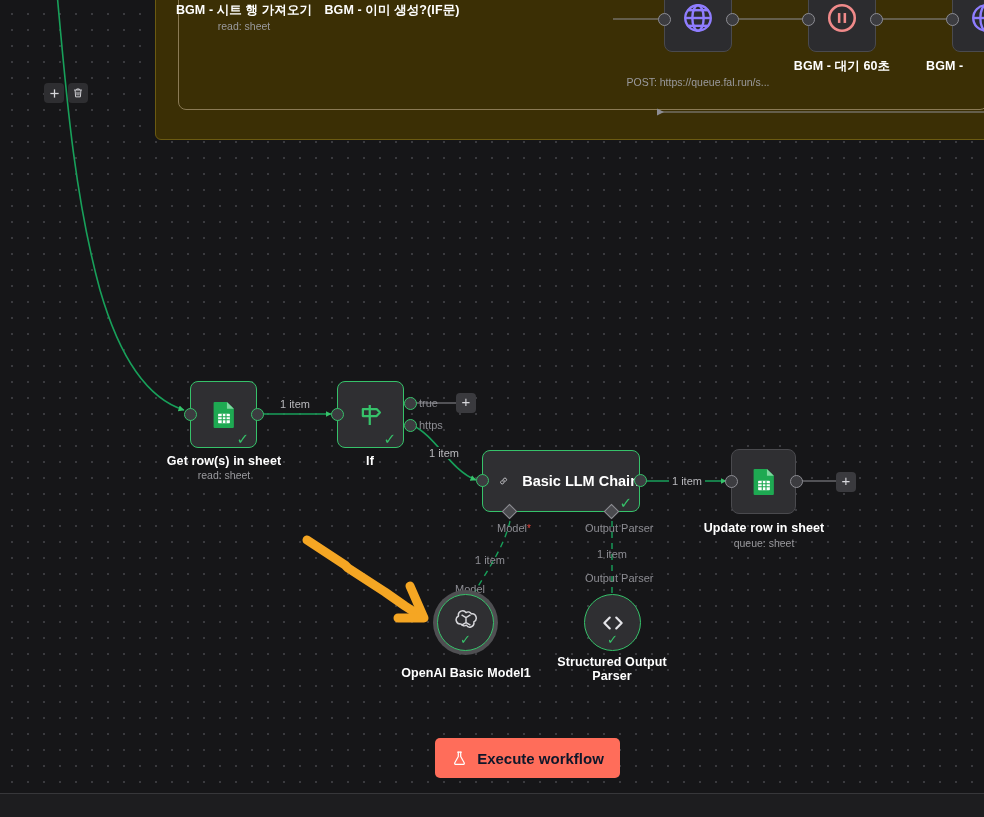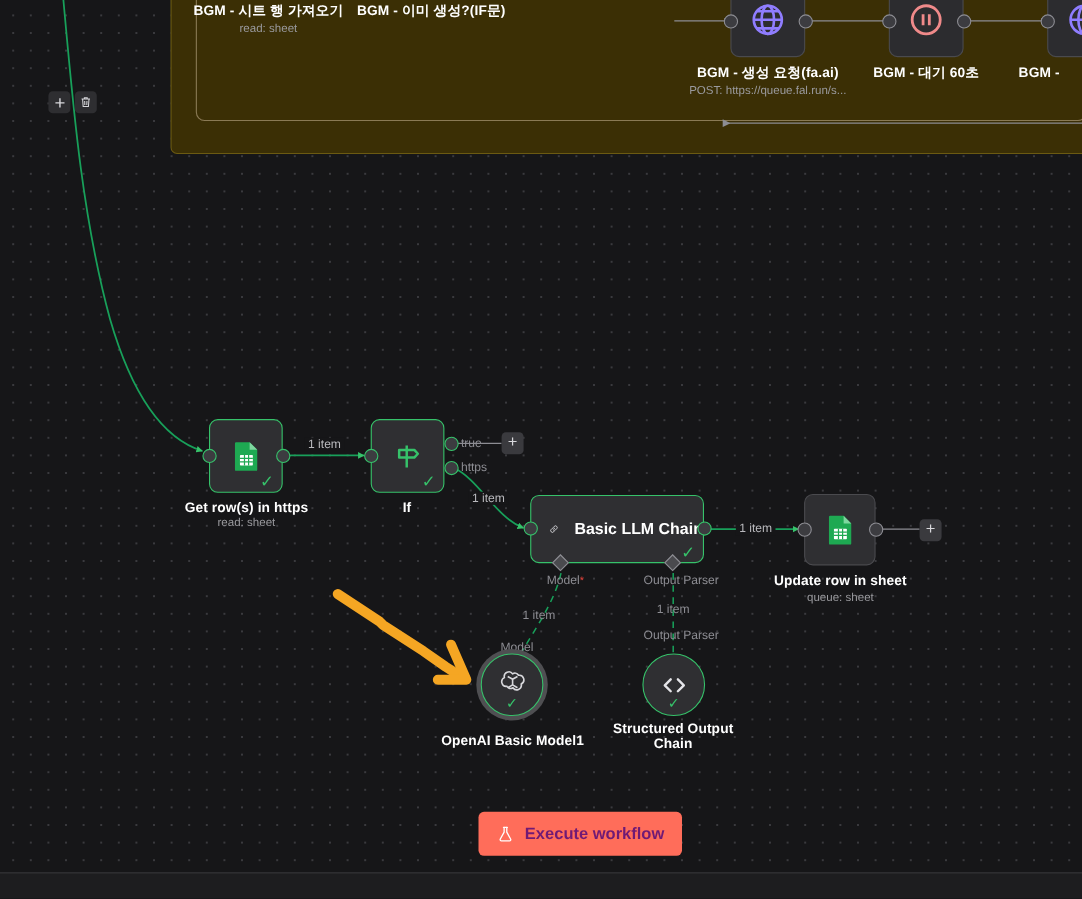--- a/index.html
+++ b/index.html
@@ -211,21 +211,21 @@
     padding: 0 3px;
   }
   .elabel.plain { background: transparent; }
   .elabel.dim { color: #8d8d93; }
   .req { color: #e8453c; font-size: 10px; }
 
   
   .exec-btn {
     position: absolute;
     background: #ff6d5a;
-    color: #701a75;
+    color: #0f172a;
     border: none;
     border-radius: 5px;
     font-family: inherit;
     font-size: 15px;
     font-weight: bold;
     display: flex;
     align-items: center;
     justify-content: center;
     gap: 9px;
     cursor: pointer;
@@ -282,21 +282,20 @@
 
     <div class="node" style="left:664px; top:-16px; width:68px; height:68px; background:#2c2c2f; border-color:#4a4a4e;">
       <svg class="icon-svg" width="34" height="34" viewBox="0 0 24 24" fill="none" stroke="#8f7dff" stroke-width="1.7">
         <circle cx="12" cy="12" r="9"></circle>
         <ellipse cx="12" cy="12" rx="4" ry="9"></ellipse>
         <line x1="3" y1="12" x2="21" y2="12"></line>
         <line x1="4.6" y1="6.5" x2="19.4" y2="6.5"></line>
         <line x1="4.6" y1="17.5" x2="19.4" y2="17.5"></line>
       </svg>
     </div>
-    <div class="node-title" style="left:578px; top:59px; width:240px;">BGM - 생성 요청(fa.ai)</div>
     <div class="node-sub" style="left:578px; top:76px; width:240px;">POST: https://queue.fal.run/s...</div>
 
     <div class="node" style="left:808px; top:-16px; width:68px; height:68px; background:#2c2c2f; border-color:#4a4a4e;">
       <svg class="icon-svg" width="34" height="34" viewBox="0 0 24 24" fill="none" stroke="#f08a8a" stroke-width="1.8">
         <circle cx="12" cy="12" r="9"></circle>
         <line x1="10" y1="8.5" x2="10" y2="15.5"></line>
         <line x1="14" y1="8.5" x2="14" y2="15.5"></line>
       </svg>
     </div>
     <div class="node-title" style="left:752px; top:59px; width:180px;">BGM - 대기 60초</div>
@@ -343,21 +342,21 @@
       <svg class="icon-svg" width="32" height="32" viewBox="0 0 24 24">
         <path d="M5 2.2h9.2L19.4 7.4V21a.8.8 0 0 1-.8.8H5a.8.8 0 0 1-.8-.8V3a.8.8 0 0 1 .8-.8z" fill="#1ea952"></path>
         <path d="M14.2 2.2 19.4 7.4h-5.2z" fill="#7ed79f"></path>
         <rect x="7.6" y="11" width="8.8" height="7.2" rx=".5" fill="#ffffff"></rect>
         <path d="M7.6 13.3h8.8M7.6 15.6h8.8M10.7 11v7.2M13.5 11v7.2" stroke="#1ea952" stroke-width=".85"></path>
       </svg>
       <span class="tick">✓</span>
     </div>
     <div class="port green" style="left:184px; top:408px;"></div>
     <div class="port green" style="left:251px; top:408px;"></div>
-    <div class="node-title" style="left:134px; top:454px; width:180px;">Get row(s) in https</div>
+    <div class="node-title" style="left:134px; top:454px; width:180px;">Get row(s) in sheet</div>
     <div class="node-sub" style="left:134px; top:469px; width:180px;">read: sheet</div>
 
     <div class="elabel" style="left:277px; top:398px;">1 item</div>
 
     <div class="node ran" style="left:337px; top:381px; width:67px; height:67px;">
       <svg class="icon-svg" width="30" height="30" viewBox="0 0 24 24" fill="none" stroke="#36c26a" stroke-width="1.8" stroke-linejoin="round">
         <path d="M5.5 7.2h11l2.6 2.8-2.6 2.8h-11z"></path>
         <line x1="11" y1="4" x2="11" y2="20"></line>
       </svg>
       <span class="tick">✓</span>
@@ -421,21 +420,21 @@
     </div>
     <div class="node-title" style="left:376px; top:666px; width:180px;">OpenAI Basic Model1</div>
 
     <div class="subnode" style="left:584px; top:594px; width:57px; height:57px;">
       <svg class="icon-svg" width="26" height="26" viewBox="0 0 24 24" fill="none" stroke="#e4e4e8" stroke-width="2" stroke-linecap="round" stroke-linejoin="round">
         <polyline points="9,7 4,12 9,17"></polyline>
         <polyline points="15,7 20,12 15,17"></polyline>
       </svg>
       <span class="subtick">✓</span>
     </div>
-    <div class="node-title" style="left:552px; top:655px; width:120px; white-space:normal; line-height:14px;">Structured Output Chain</div>
+    <div class="node-title" style="left:552px; top:655px; width:120px; white-space:normal; line-height:14px;">Structured Output Parser</div>
 
     <svg class="layer" viewBox="0 0 984 793" width="984" height="793">
       <g stroke="#f5a623" stroke-width="9" fill="none" stroke-linecap="round" stroke-linejoin="round">
         <path d="M307 540 L345 565 L348 568 L385 592 L405 606 L422 617"></path>
         <path d="M410 586 L424 618 L401 618 L398 618"></path>
       </g>
     </svg>
 
     <button class="exec-btn" style="left:435px; top:738px; width:185px; height:40px;">
       <svg class="icon-svg" width="17" height="17" viewBox="0 0 24 24" fill="none" stroke="#ffffff" stroke-width="1.7" stroke-linecap="round" stroke-linejoin="round">

